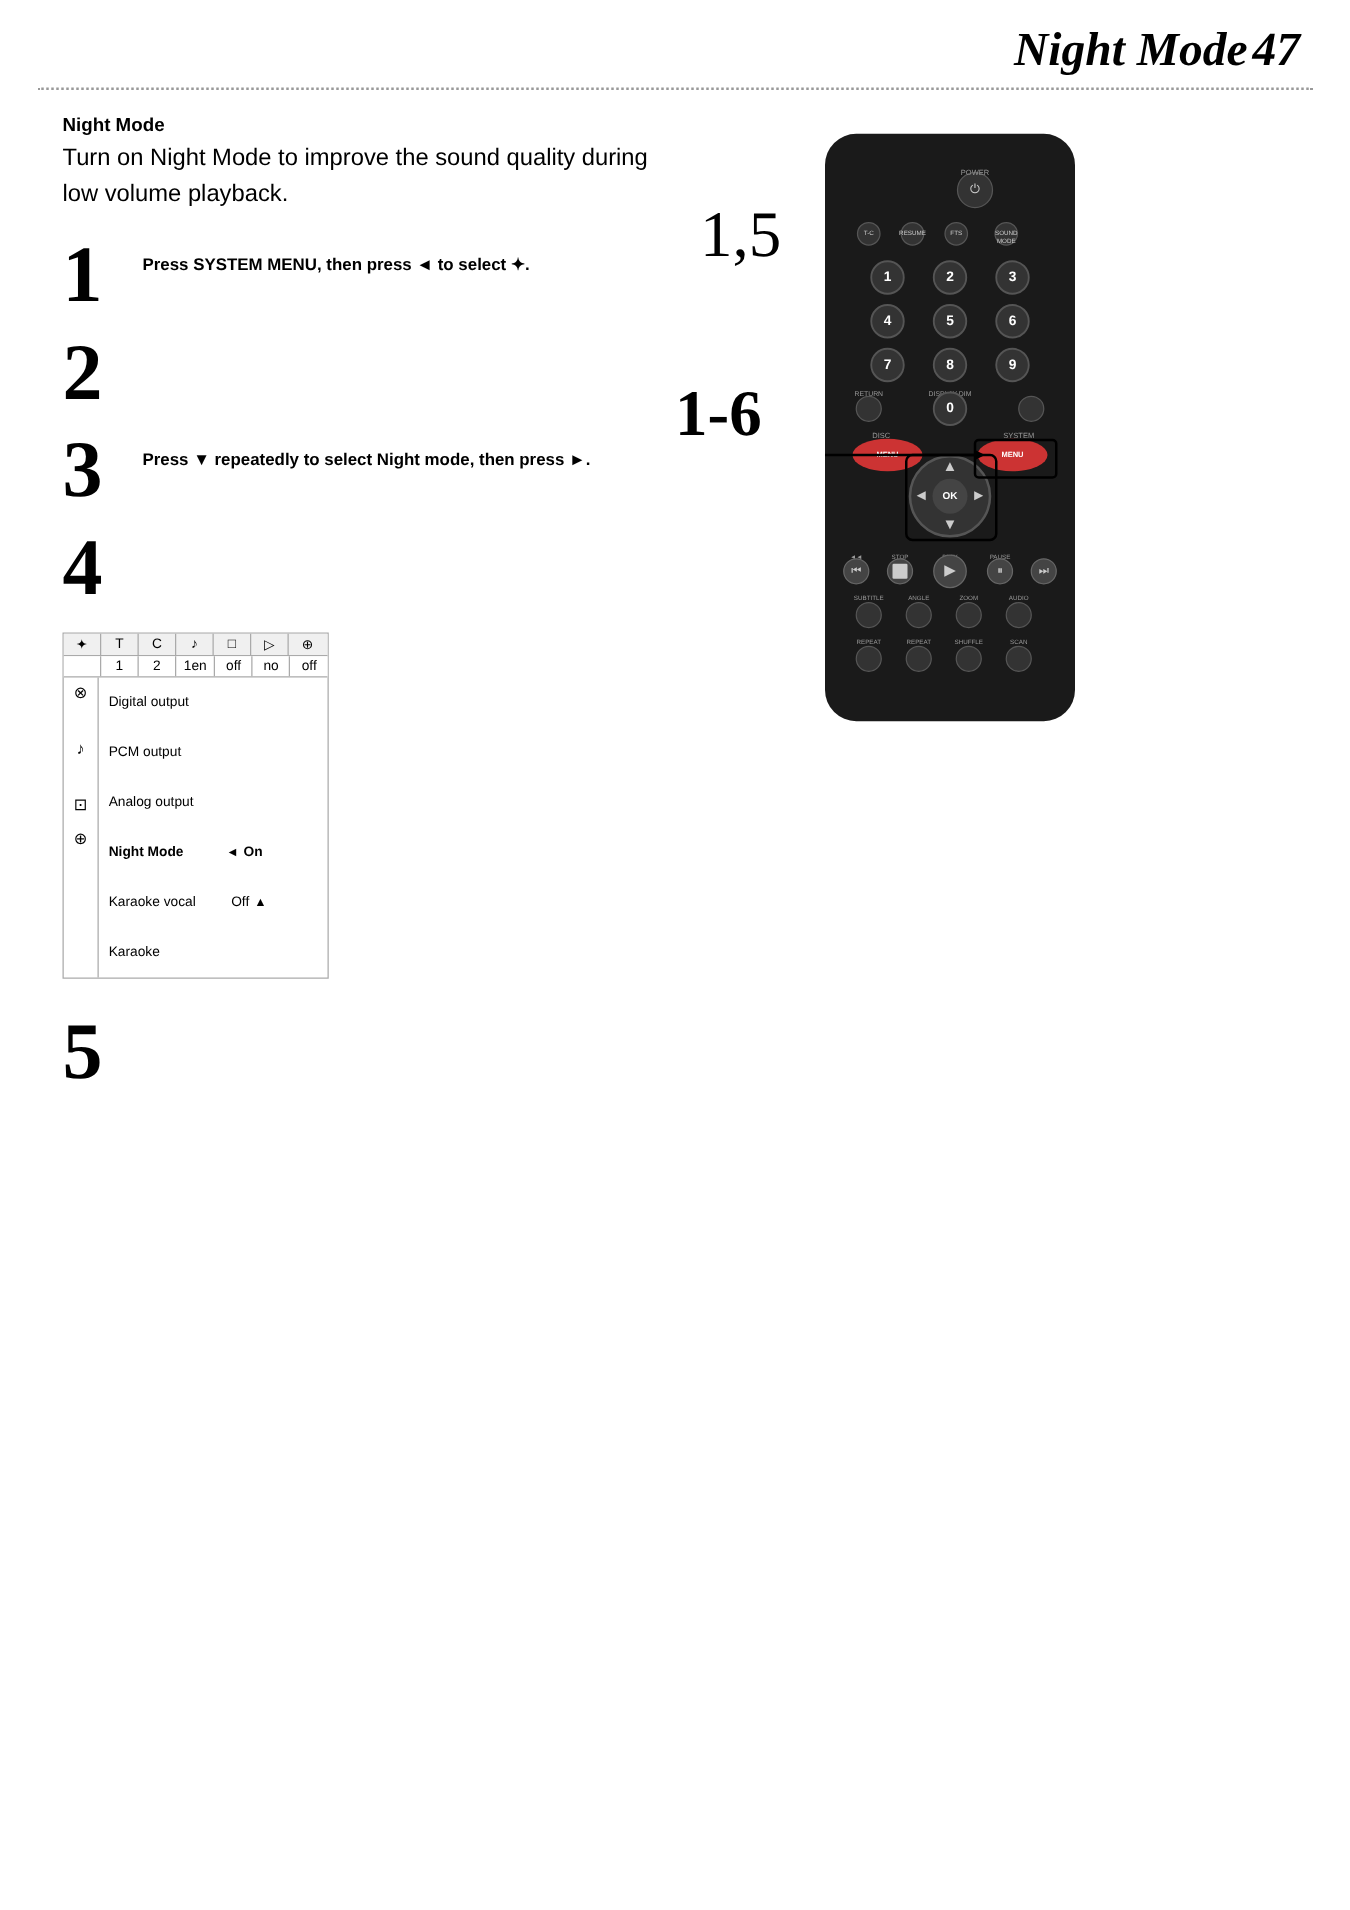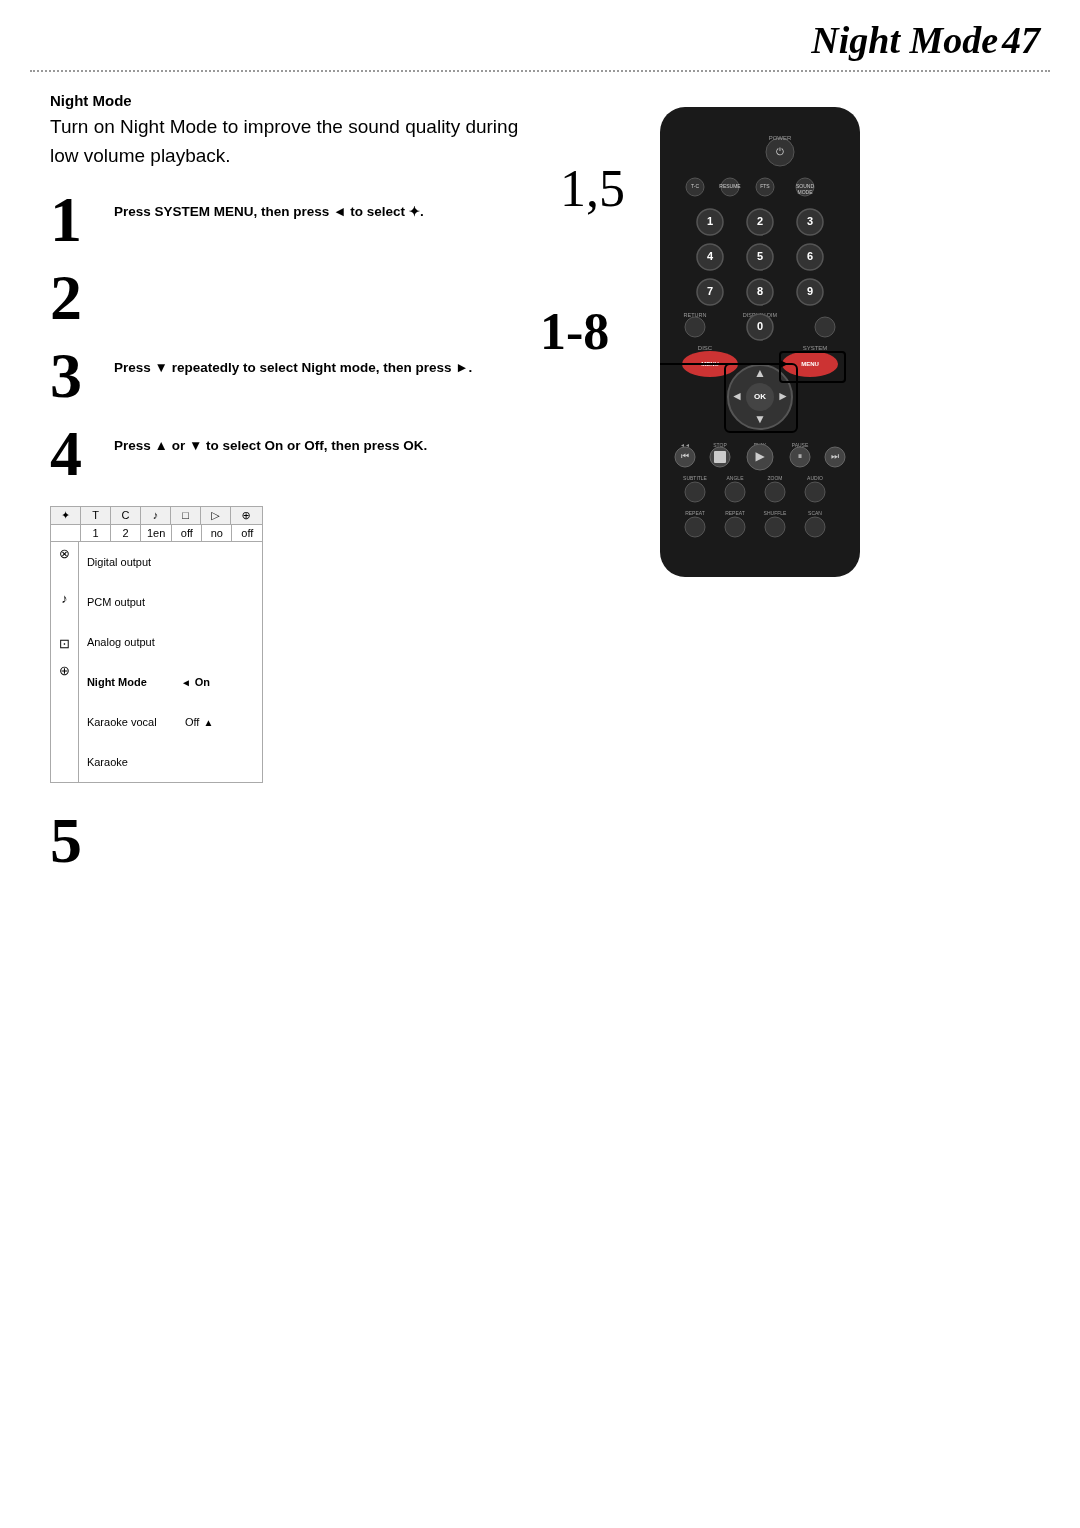--- a/index.html
+++ b/index.html
@@ -201,23 +201,20 @@
     <div class="step">
       <div class="step-number">3</div>
       <div class="step-text">
         Press ▼ repeatedly to select <strong>Night mode</strong>, then press ►.
       </div>
     </div>
 
     
     <div class="step">
       <div class="step-number">4</div>
-      <div class="step-text">
-        Press ▲ or ▼ to select <strong>On</strong> or <strong>Off</strong>, then press <strong>OK</strong>.
-      </div>
     </div>
 
     
     <div class="menu-table-wrapper">
       
       <div class="menu-header-row">
         <div class="menu-header-cell">✦</div>
         <div class="menu-header-cell">T</div>
         <div class="menu-header-cell">C</div>
         <div class="menu-header-cell">♪</div>
@@ -279,21 +276,21 @@
 
   </div>
 
   <div class="right-col">
     <div class="remote-container">
 
       
       <div style="position:absolute; top:20px; left:-10px; font-size:52px; font-weight:normal; font-family:Georgia,serif;margin-top:47px;">1,5</div>
 
       
-      <div style="position:absolute; top:210px; left:-30px; font-size:52px; font-weight:bold; font-family:Georgia,serif;">1-8</div>
+      <div style="position:absolute; top:210px; left:-30px; font-size:52px; font-weight:bold; font-family:Georgia,serif;">1-6</div>
 
       
       <svg width="290" height="490" viewBox="0 0 290 490" xmlns="http://www.w3.org/2000/svg" style="margin-left:60px; margin-top:10px;">
 
         <rect x="30" y="5" width="200" height="470" rx="25" ry="25" fill="#1a1a1a"></rect>
 
         <circle cx="150" cy="50" r="14" fill="#333" stroke="#555" stroke-width="1"></circle>
         <text x="150" y="50" fill="#ccc" font-size="10" text-anchor="middle" dominant-baseline="middle">⏻</text>
         <text x="150" y="38" fill="#999" font-size="6" text-anchor="middle">POWER</text>
 

